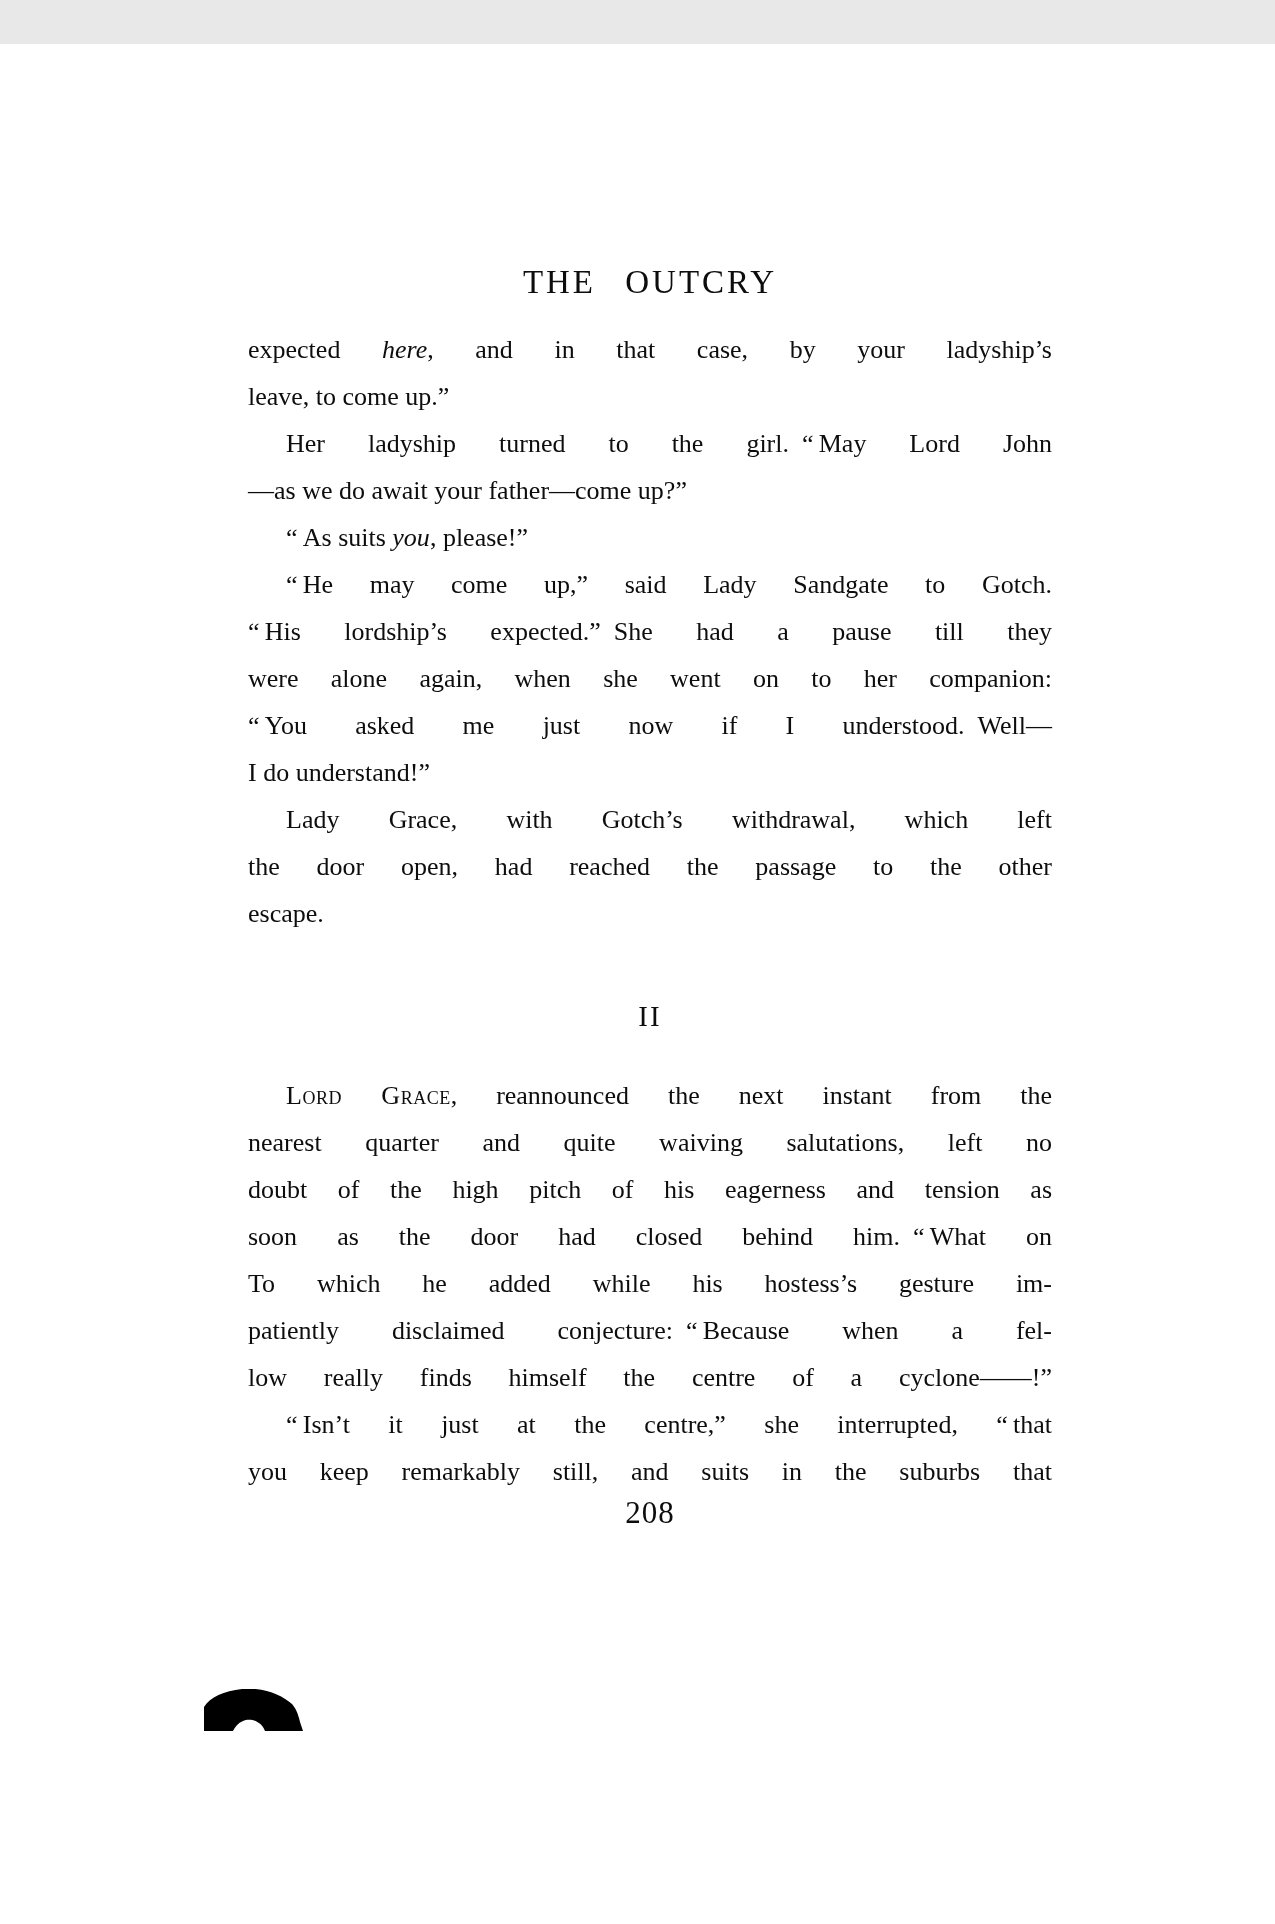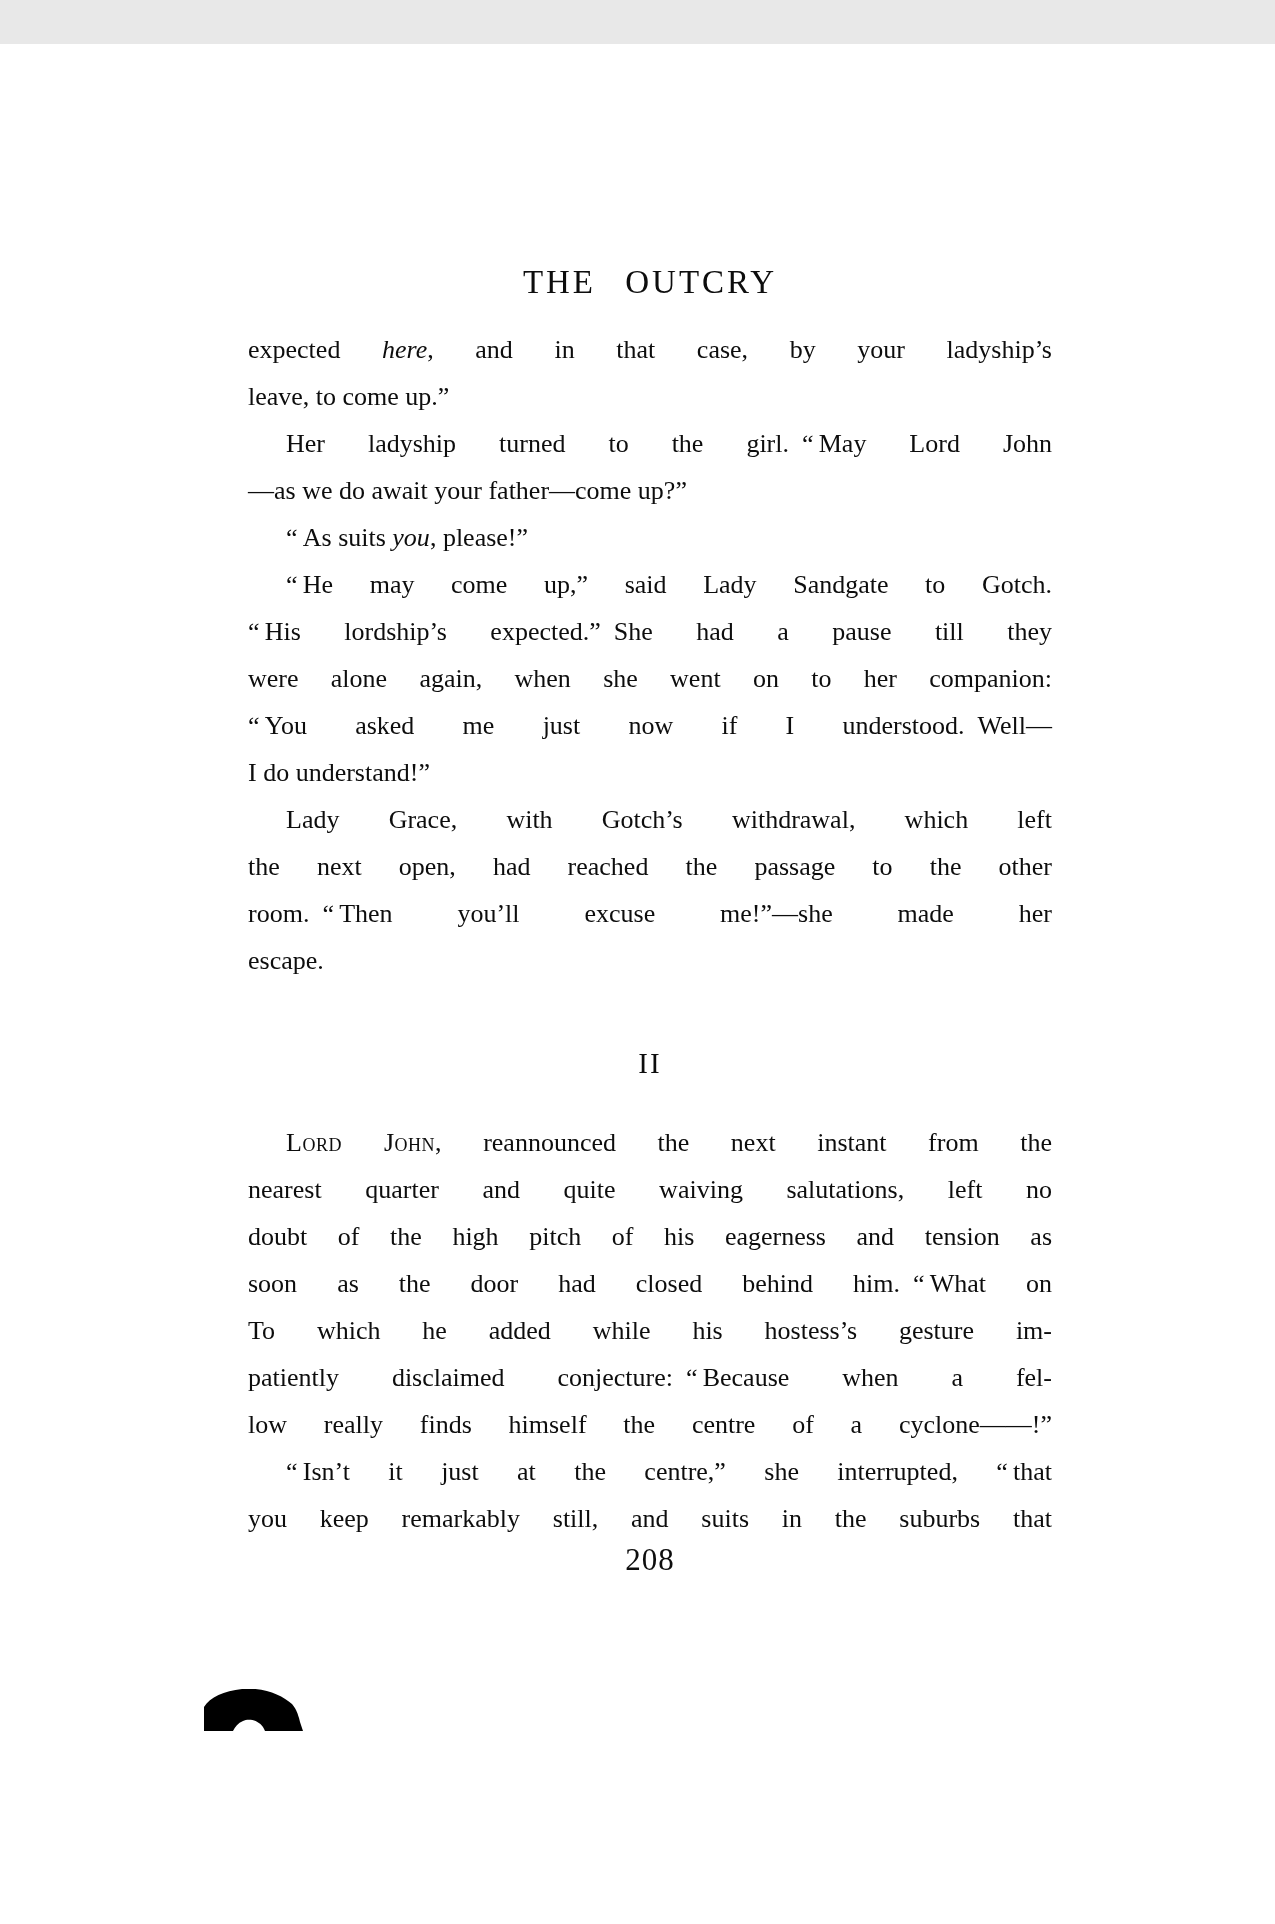--- a/index.html
+++ b/index.html
@@ -86,25 +86,24 @@
       <div class="line left"><span>leave, to come up.”</span></div>
       <div class="line indent"><span>Her ladyship turned to the girl. “ May Lord John</span></div>
       <div class="line left"><span>—as we do await your father—come up?”</span></div>
       <div class="line left indent"><span>“ As suits </span><span class="it">you</span><span>, please!”</span></div>
       <div class="line indent"><span>“ He may come up,” said Lady Sandgate to Gotch.</span></div>
       <div class="line"><span>“ His lordship’s expected.” She had a pause till they</span></div>
       <div class="line"><span>were alone again, when she went on to her companion:</span></div>
       <div class="line"><span>“ You asked me just now if I understood. Well—</span></div>
       <div class="line left"><span>I do understand!”</span></div>
       <div class="line indent"><span>Lady Grace, with Gotch’s withdrawal, which left</span></div>
-      <div class="line"><span>the next open, had reached the passage to the other</span></div>
-      <div class="line"><span>room. “ Then you’ll excuse me!”—she made her</span></div>
+      <div class="line"><span>the door open, had reached the passage to the other</span></div>
       <div class="line left"><span>escape.</span></div>
       <div class="section-heading">II</div>
-      <div class="line indent"><span class="sc">Lord John</span><span>, reannounced the next instant from the</span></div>
+      <div class="line indent"><span class="sc">Lord Grace</span><span>, reannounced the next instant from the</span></div>
       <div class="line"><span>nearest quarter and quite waiving salutations, left no</span></div>
       <div class="line"><span>doubt of the high pitch of his eagerness and tension as</span></div>
       <div class="line"><span>soon as the door had closed behind him. “ What on</span></div>
       <div class="line"><span>To which he added while his hostess’s gesture im-</span></div>
       <div class="line"><span>patiently disclaimed conjecture: “ Because when a fel-</span></div>
       <div class="line"><span>low really finds himself the centre of a cyclone——!”</span></div>
       <div class="line indent"><span>“ Isn’t it just at the centre,” she interrupted, “ that</span></div>
       <div class="line"><span>you keep remarkably still, and suits in the suburbs that</span></div>
       <div class="page-number">208</div>
     </div>

